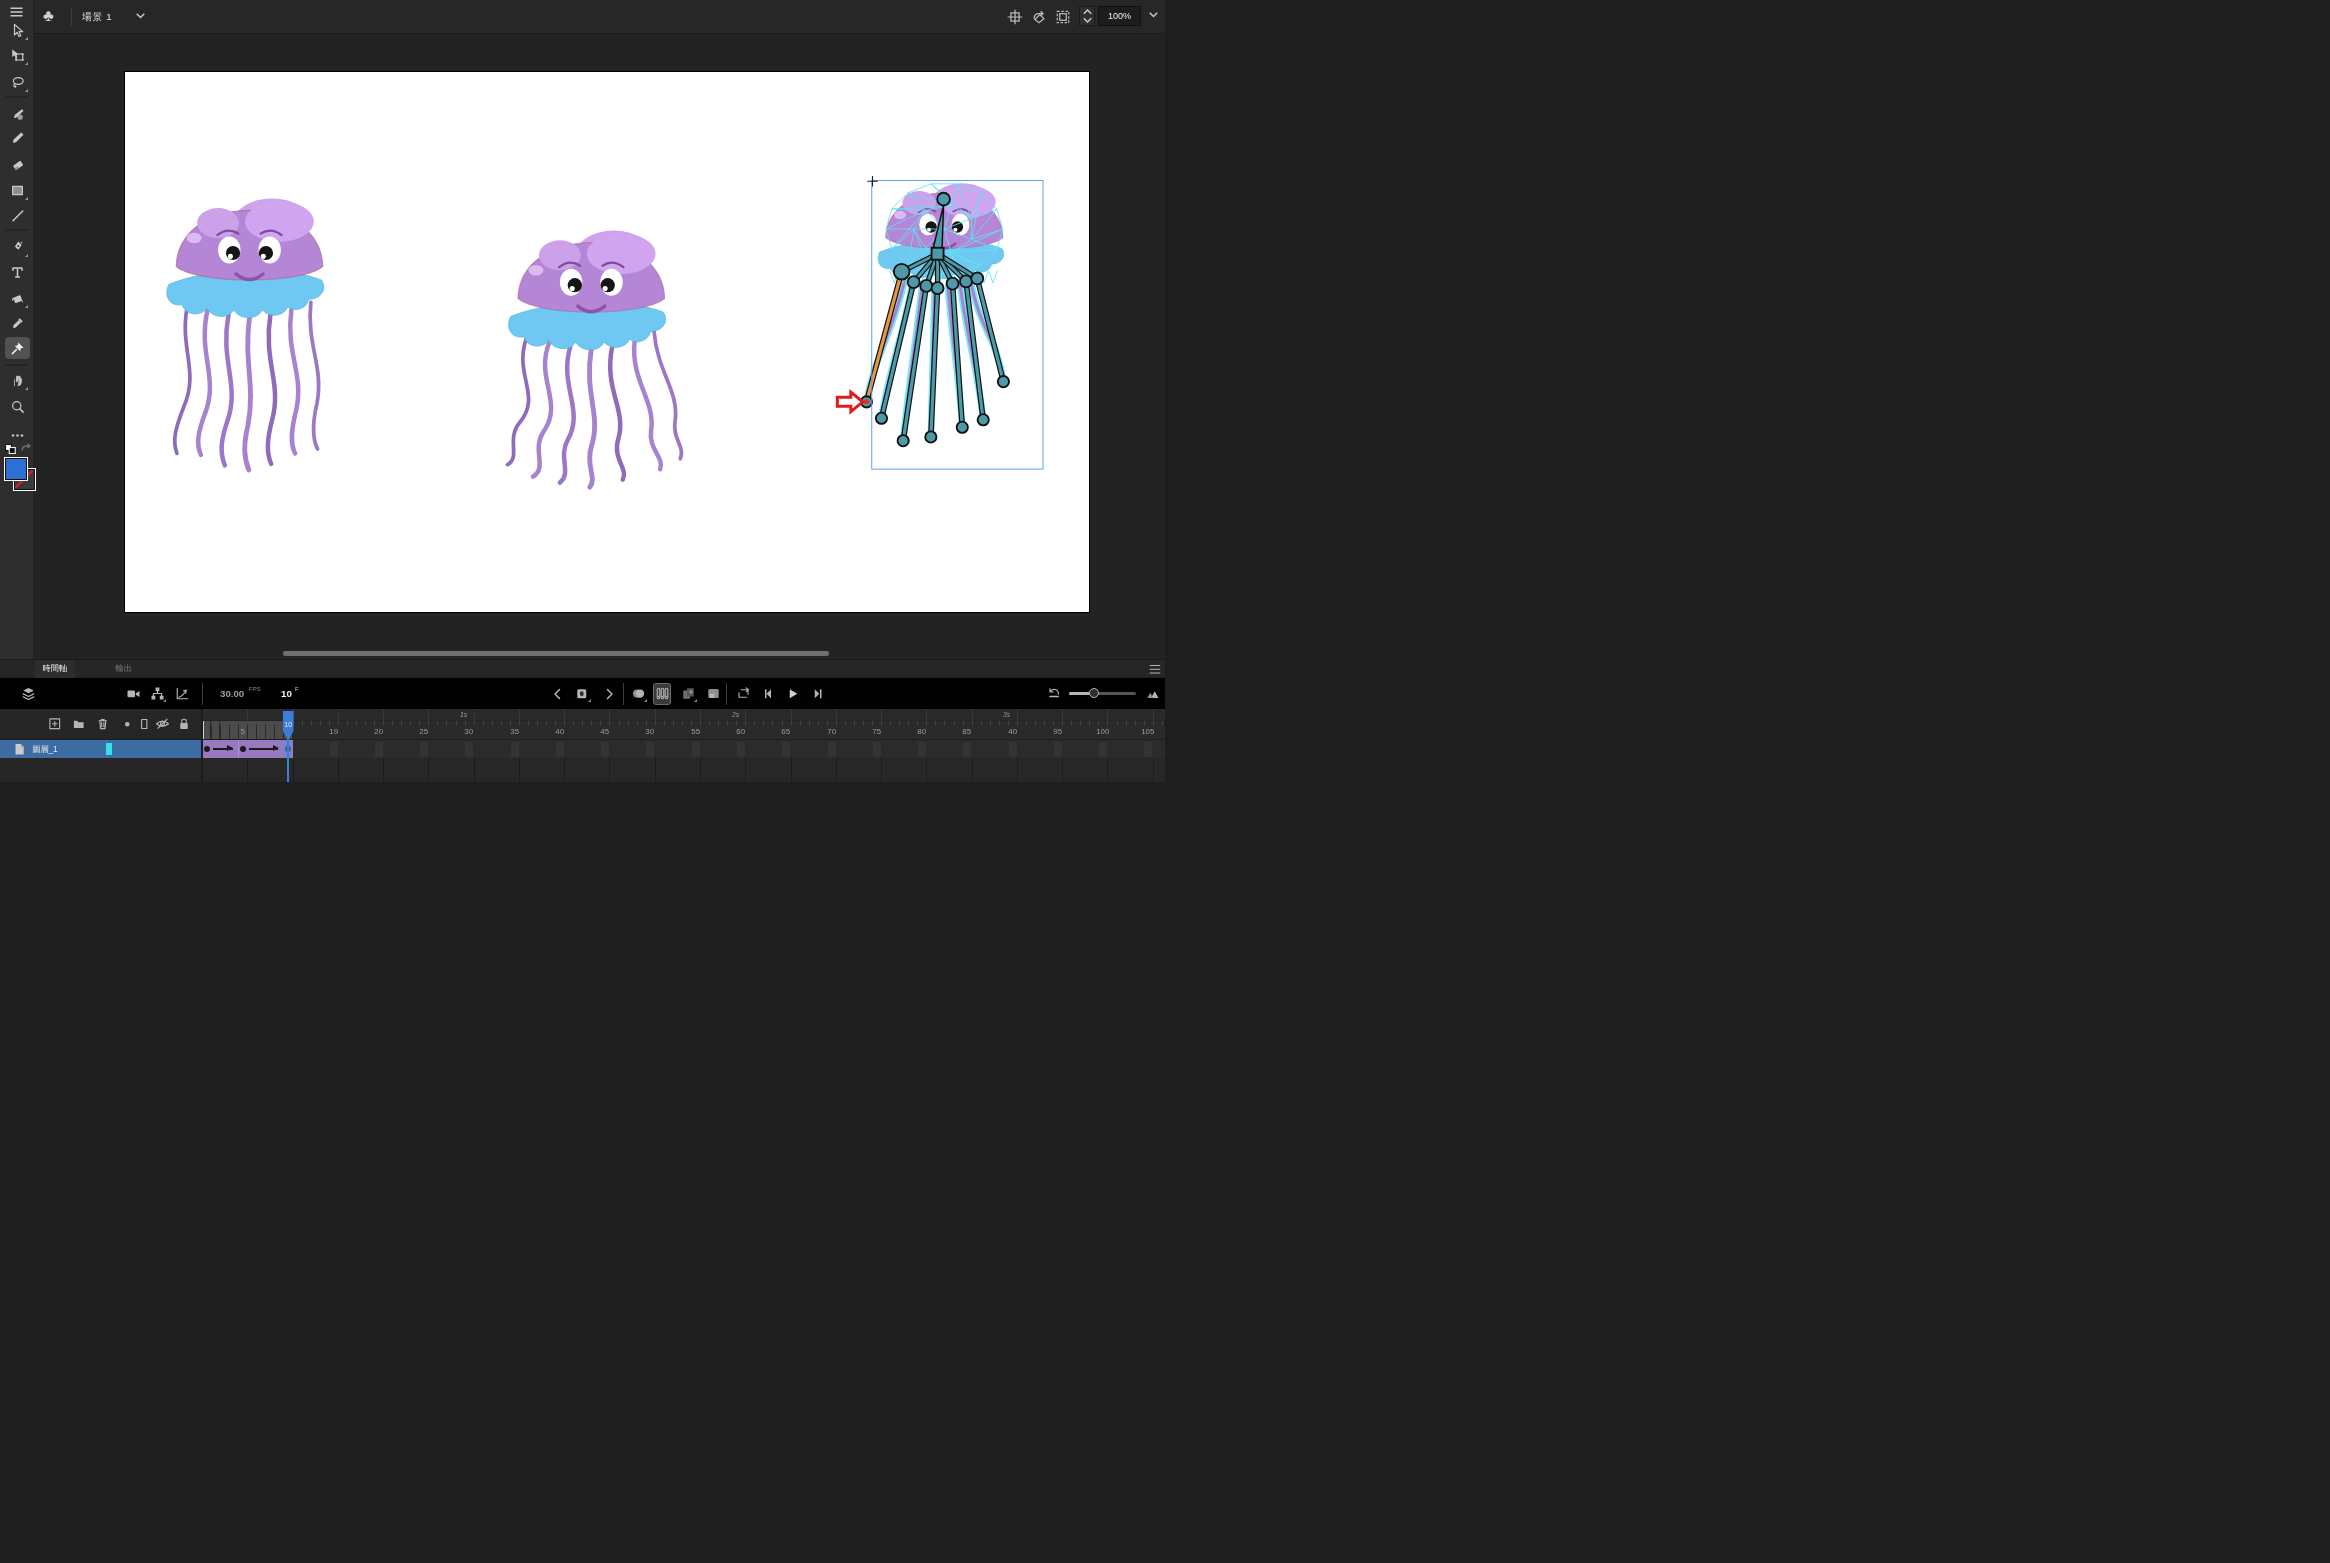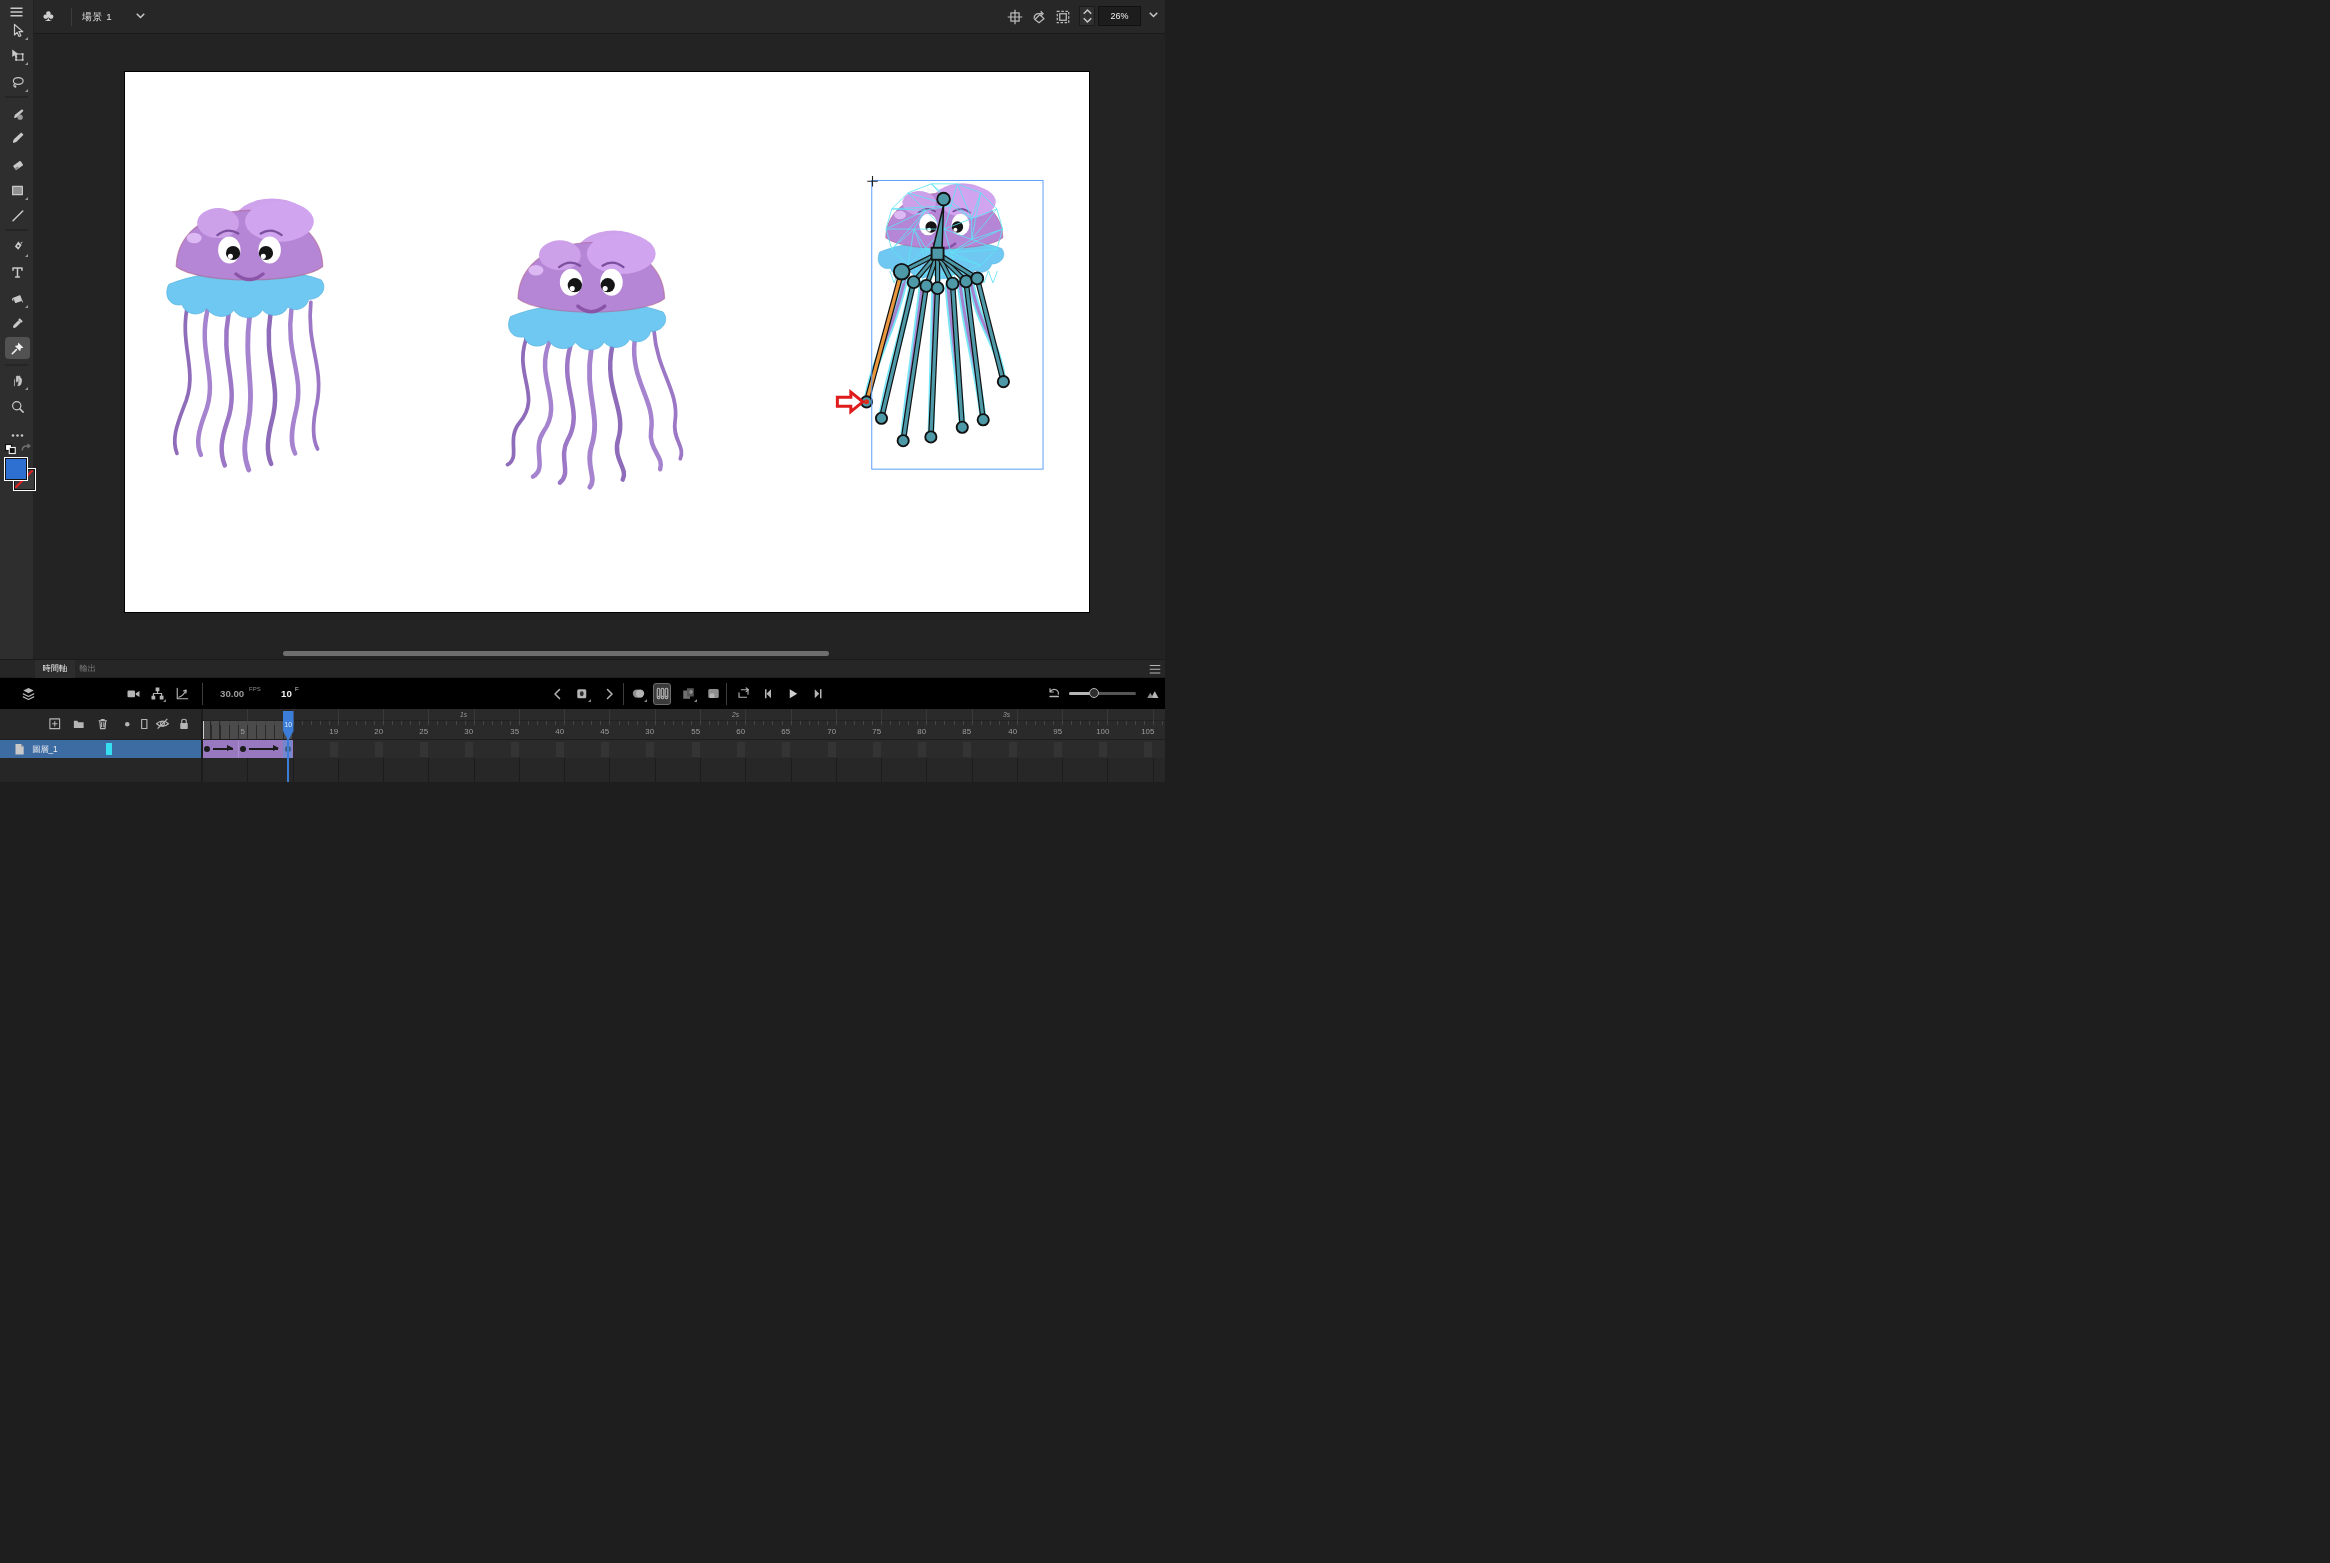--- a/index.html
+++ b/index.html
@@ -33,21 +33,21 @@
   
   #pasteboard { left:34px; top:34px; right:0; height:625px; background:#232323; }
   #stage { position:absolute; left:91px; top:38px; width:964px; height:540px; background:#ffffff; outline:0.7px solid #000; }
   #hscroll { position:absolute; left:249px; top:617px; width:546px; height:4.5px; background:#6f6f6f; border-radius:2.2px; }
 
   
   #timeline { left:0; top:659px; right:0; height:123px; background:#000000; border-top:0.7px solid #1a1a1a; }
   #tl-tabs { position:absolute; left:0; top:0; right:0; height:18px; background:#262626; border-bottom:0.7px solid #1f1f1f; }
   .tl-tab { position:absolute; top:0; height:18px; padding:0 7.5px; font-size:8.2px; line-height:18px; }
   .tl-tab.active { color:#f0f0f0; background:#2d2d2d; }
-  .tl-tab.inactive { color:#7d7d7d; }
+  .tl-tab.inactive { color:#7d7d7d;margin-left:36px; }
   #tl-menu { position:absolute; right:4.5px; top:3.7px; }
   #tl-toolbar { position:absolute; left:0; top:18px; right:0; height:31px;padding-left:44px; }
   .ticon { position:absolute; top:6.7px; width:18px; height:18px; display:flex; align-items:center; justify-content:center; }
   .ticon svg { stroke:#b5b5b5; fill:none; stroke-width:1.5; stroke-linecap:round; stroke-linejoin:round; }
   .ticon.dim svg { stroke:#6f6f6f; }
   .ticon.boxed { border:0.7px solid #6b6b6b; border-radius:3px; background:#3a3a3a; top:4.5px; height:22.4px; }
   .ticon.flyout::after { content:""; position:absolute; right:0; bottom:0.7px; border-left:3px solid transparent; border-bottom:3px solid #8a8a8a; }
   .tvdiv { position:absolute; top:4.5px; width:0.7px; height:22.4px; background:#3d3d3d; }
   .fps-num { position:absolute; top:9.7px; font-size:9.7px; font-weight:bold; color:#9c9c9c; }
   .fps-unit { position:absolute; top:8.2px; font-size:6px; color:#8a8a8a; }
@@ -114,21 +114,21 @@
       <svg class="ebtn" style="right:87px" width="16.5" height="16.5" viewBox="0 0 22 22">
         <rect x="4" y="4" width="14" height="14" stroke="#bdbdbd" fill="none" stroke-width="1.5" stroke-dasharray="3 2"></rect>
           <rect x="7" y="7" width="8" height="8" stroke="#bdbdbd" fill="none" stroke-width="1.5"></rect>
       </svg>
       <div class="zoom-stepper">
         <svg width="15" height="18" viewBox="0 0 20 24">
             <path d="M5 9 L10 4 L15 9" stroke="#c9c9c9" stroke-width="2" fill="none"></path>
             <path d="M5 15 L10 20 L15 15" stroke="#c9c9c9" stroke-width="2" fill="none"></path>
           </svg>
       </div>
-      <div class="zoom-box">26%</div>
+      <div class="zoom-box">100%</div>
       <svg class="zoom-dd abs" width="9" height="6" viewBox="0 0 12 8">
           <path d="M1 1 L6 6 L11 1" stroke="#c9c9c9" stroke-width="2" fill="none"></path>
         </svg>
     </div>
   </div>
 
   <div id="toolbar" class="abs">
     <svg id="hamburger-top" width="15" height="12" viewBox="0 0 20 16">
       <path d="M2 3 H18 M2 8 H18 M2 13 H18" stroke="#c9c9c9" stroke-width="2"></path>
     </svg>

